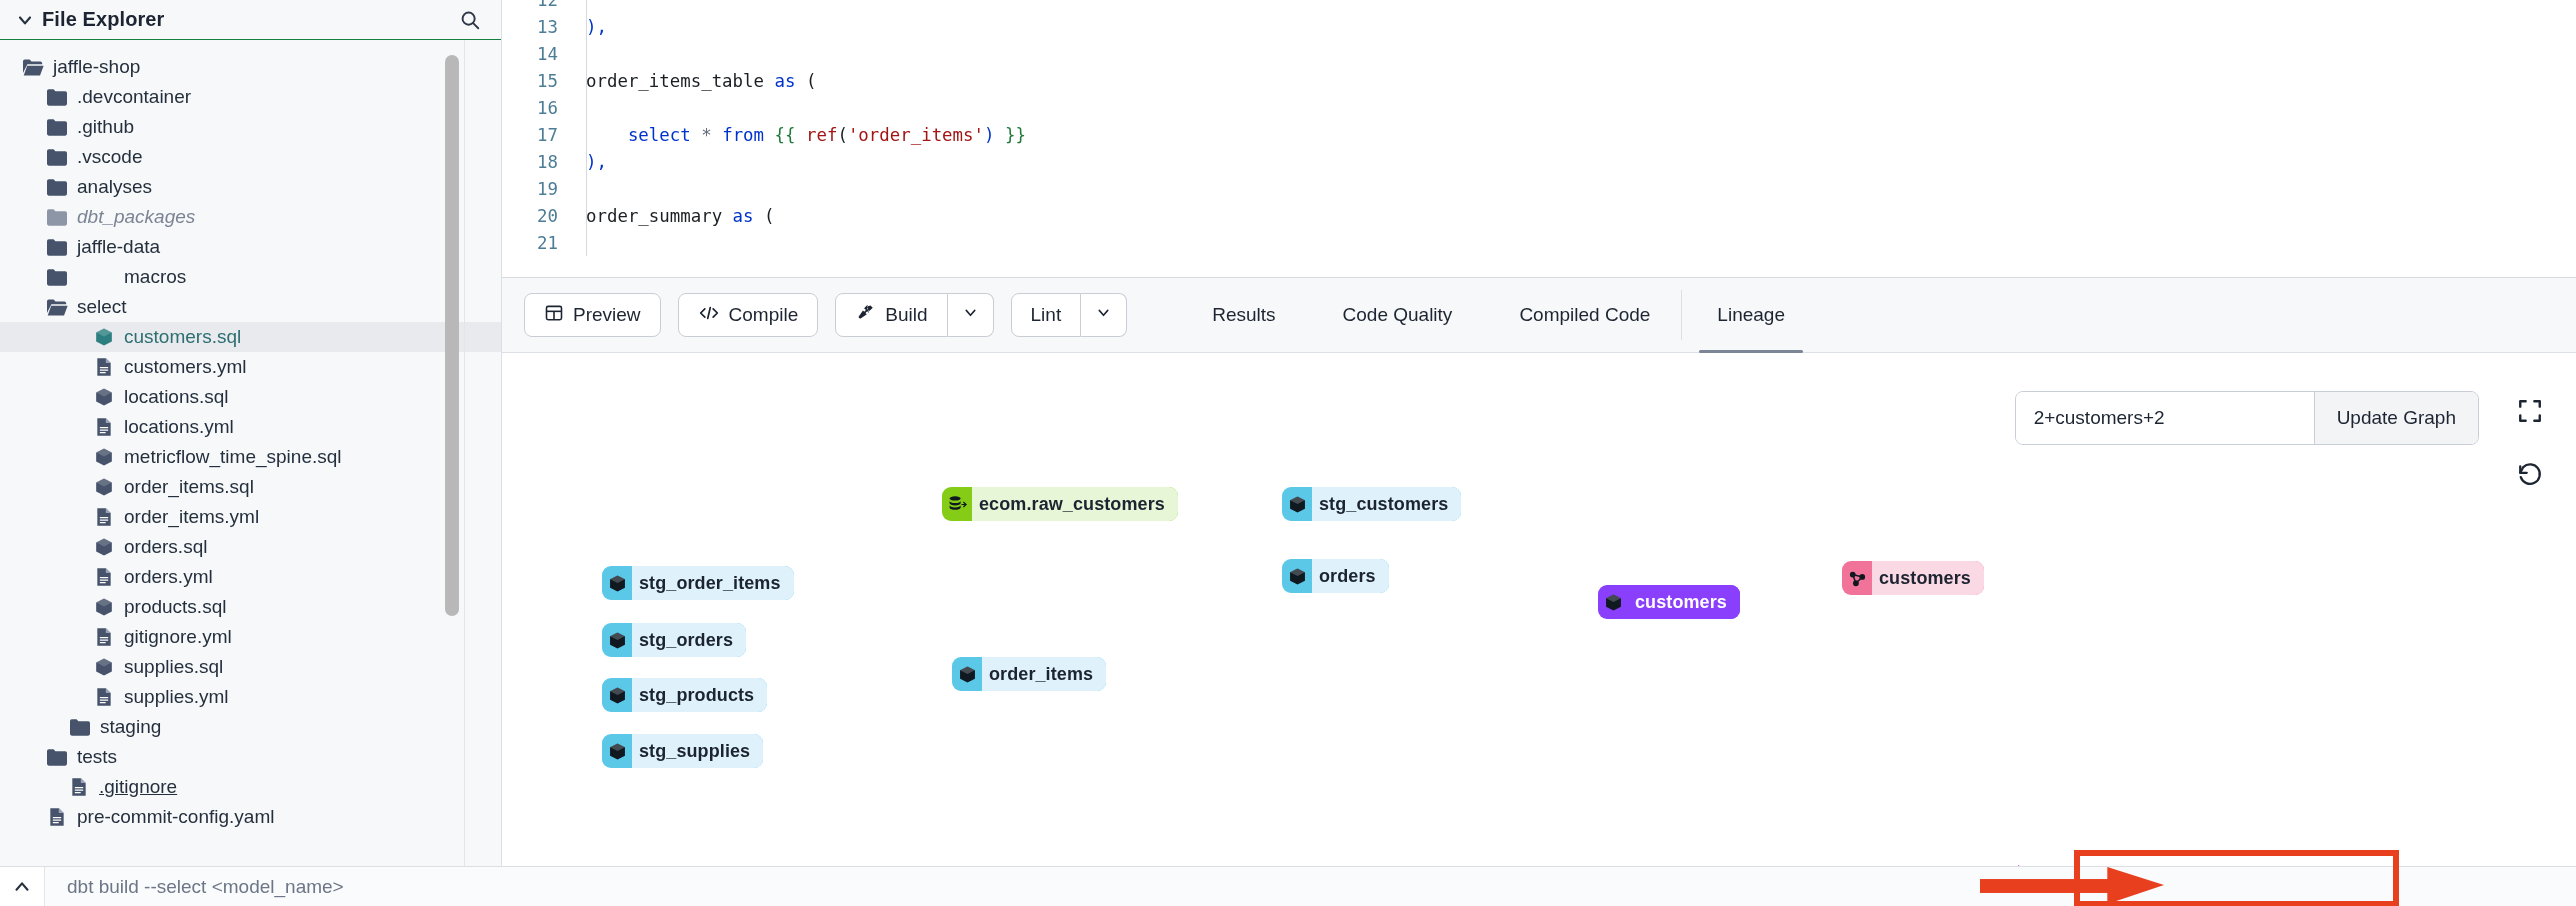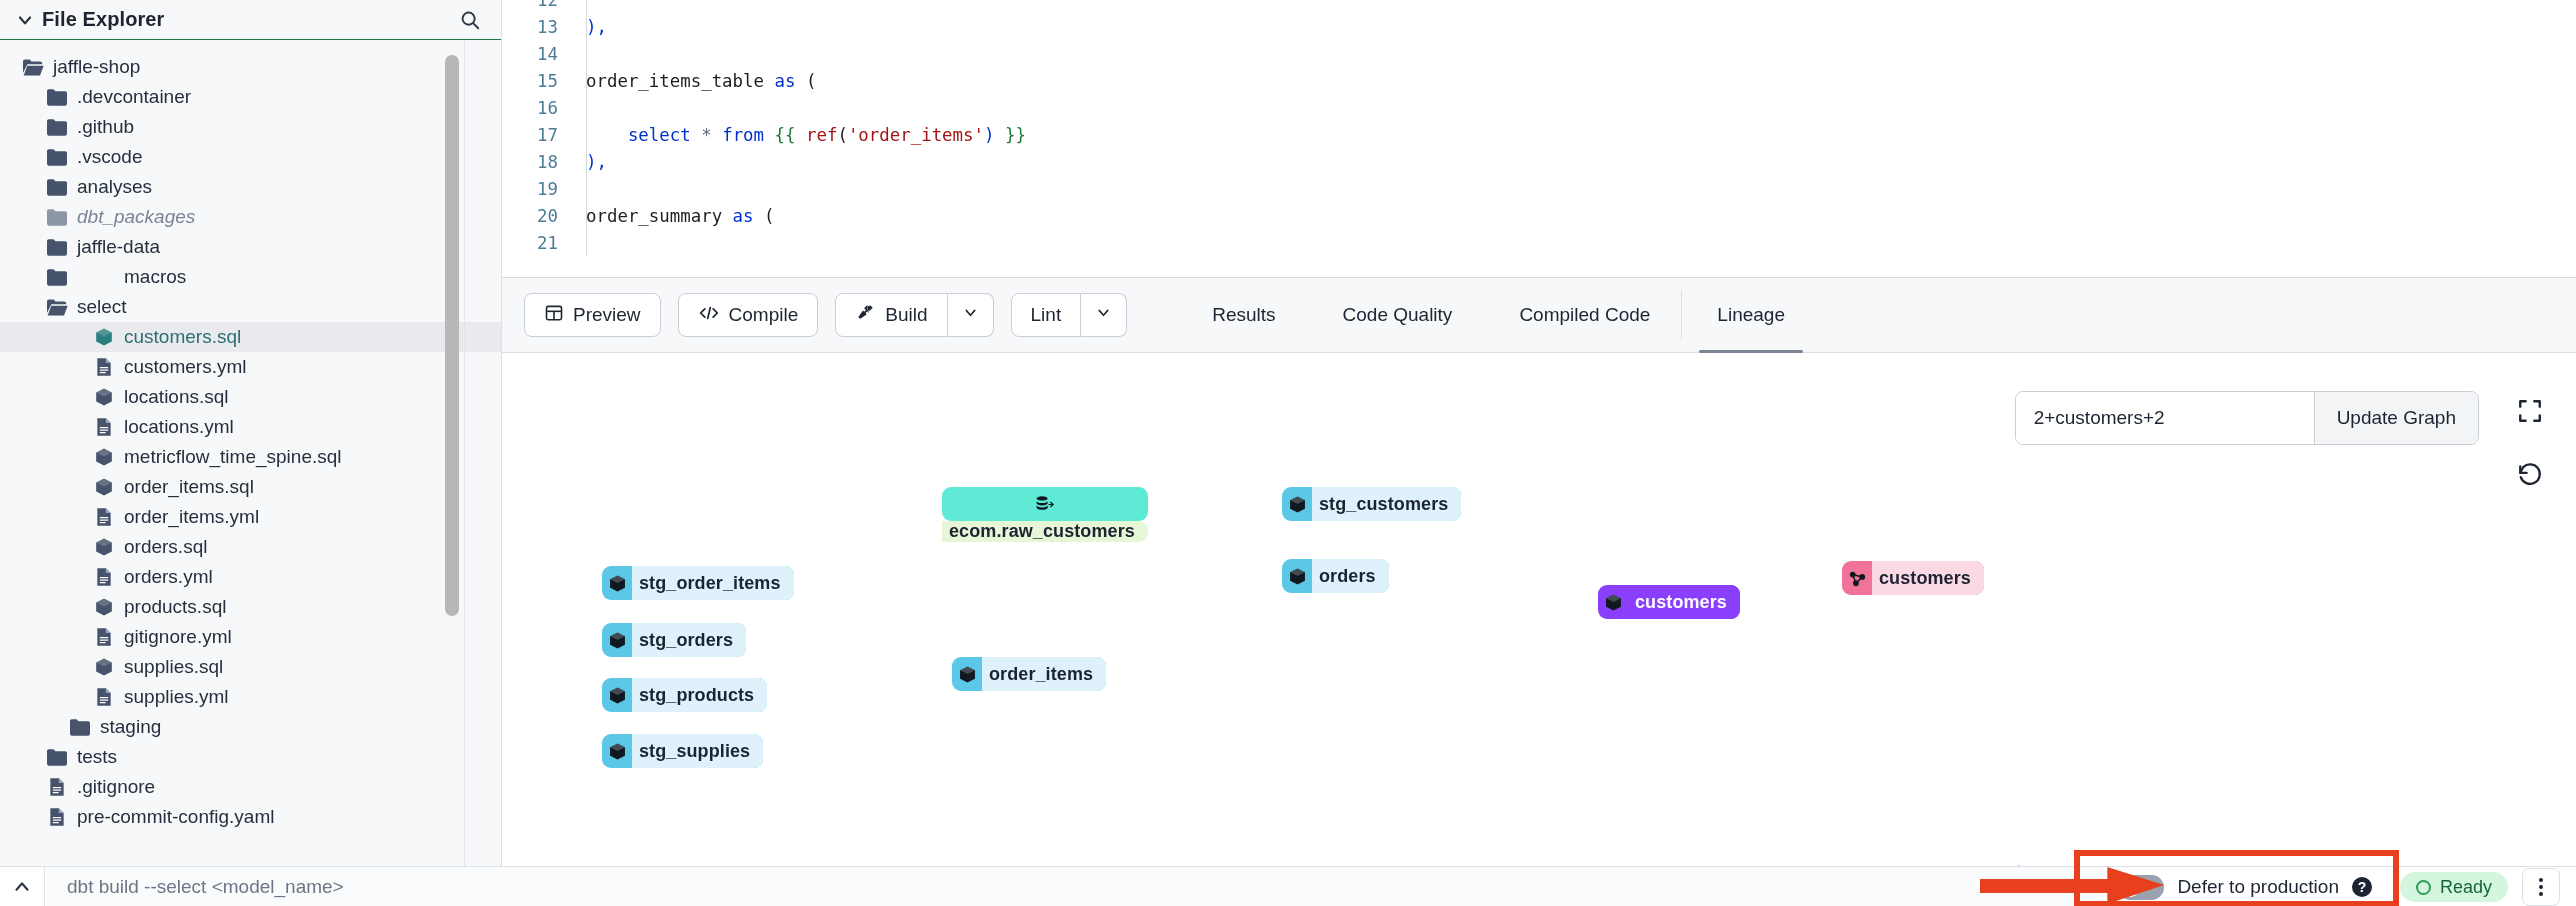--- a/index.html
+++ b/index.html
@@ -151,21 +151,21 @@
     position: absolute; display: flex; align-items: center;
     border-radius: 9px; height: 34px; padding: 0; white-space: nowrap;
     font-size: 18px; font-weight: 700; letter-spacing: 0.1px;
   }
   .node .nic {
     width: 30px; height: 34px; display:flex; align-items:center; justify-content:center; flex:0 0 auto;
     border-radius: 9px 0 0 9px;
   }
   .node .ntext { padding: 0 13px 0 7px; border-radius: 0 9px 9px 0; height: 34px; display:flex; align-items:center; }
 
-  .node.src { background: #5eead4; flex-direction: column; }
+  .node.src { background: #84cc16; }
   .node.src .ntext { background: #e8f6d8; color: #1b2430; }
   .node.model { background: #5bc8e8; }
   .node.model .ntext { background: #dff2fb; color: #1b2430; }
   .node.model-selected { background: #8a3ffc; }
   .node.model-selected .ntext { background: #8a3ffc; color: #ffffff; }
   .node.exposure { background: #f2739a; }
   .node.exposure .ntext { background: #fbd9e4; color: #1b2430; }
 
   
   .bottombar {
@@ -471,21 +471,21 @@
             <span class="lbl">staging</span>
           </div>
           <div class="tree-row" style="padding-left: 46px;">
             <span class="ic">
               <svg width="20" height="18" viewBox="0 0 22 19" fill="#46536b">
                 <path d="M0 3a2 2 0 0 1 2-2h5.2l2 2.2H20a2 2 0 0 1 2 2V17a2 2 0 0 1-2 2H2a2 2 0 0 1-2-2z"></path>
               </svg>
             </span>
             <span class="lbl">tests</span>
           </div>
-          <div class="tree-row" style="padding-left: 46px;">
+          <div class="tree-row" style="padding-left: 68px; text-decoration: underline;">
             <span class="ic">
               <svg width="18" height="20" viewBox="0 0 20 24" fill="#46536b">
                 <path d="M2 1.4h10.2L18 7.2V22.6H2z"></path>
                 <path d="M12.2 1.4 18 7.2h-5.8z" fill="#9aa5ba"></path>
                 <g fill="#ffffff">
                   <rect x="5" y="12" width="10" height="1.5"></rect>
                   <rect x="5" y="15" width="10" height="1.5"></rect>
                   <rect x="5" y="18" width="7" height="1.5"></rect>
                 </g>
               </svg>
@@ -779,38 +779,20 @@
     </div>
   </div>
 
   <div class="bottombar">
     <span class="collapse-btn">
       <svg width="22" height="22" viewBox="0 0 24 24" fill="none" stroke="currentColor" stroke-width="2.3" stroke-linecap="round" stroke-linejoin="round">
           <polyline points="6 15 12 8 18 15"></polyline>
         </svg>
     </span>
     <div class="cmd-box">dbt build --select &lt;model_name&gt;</div>
-    <div class="bottom-right">
-      <div class="defer-wrap">
-        <span class="toggle">
-            <span class="knob"></span>
-          </span>
-        <span class="defer-label">Defer to production</span>
-        <span class="help-icon">?</span>
-      </div>
-      <div class="ready-badge">
-        <span class="ready-ring"></span>
-        <span>Ready</span>
-      </div>
-      <div class="kebab">
-          <i></i>
-          <i></i>
-          <i></i>
-        </div>
-    </div>
   </div>
 
   <svg class="anno-arrow" width="189" height="44" viewBox="0 0 190 44">
     <rect x="0" y="16" width="136" height="14" fill="#e8401e"></rect>
     <polygon points="128,4 185,22 128,41" fill="#e8401e"></polygon>
   </svg>
   <div class="anno-box"></div>
 
 </div>
 

